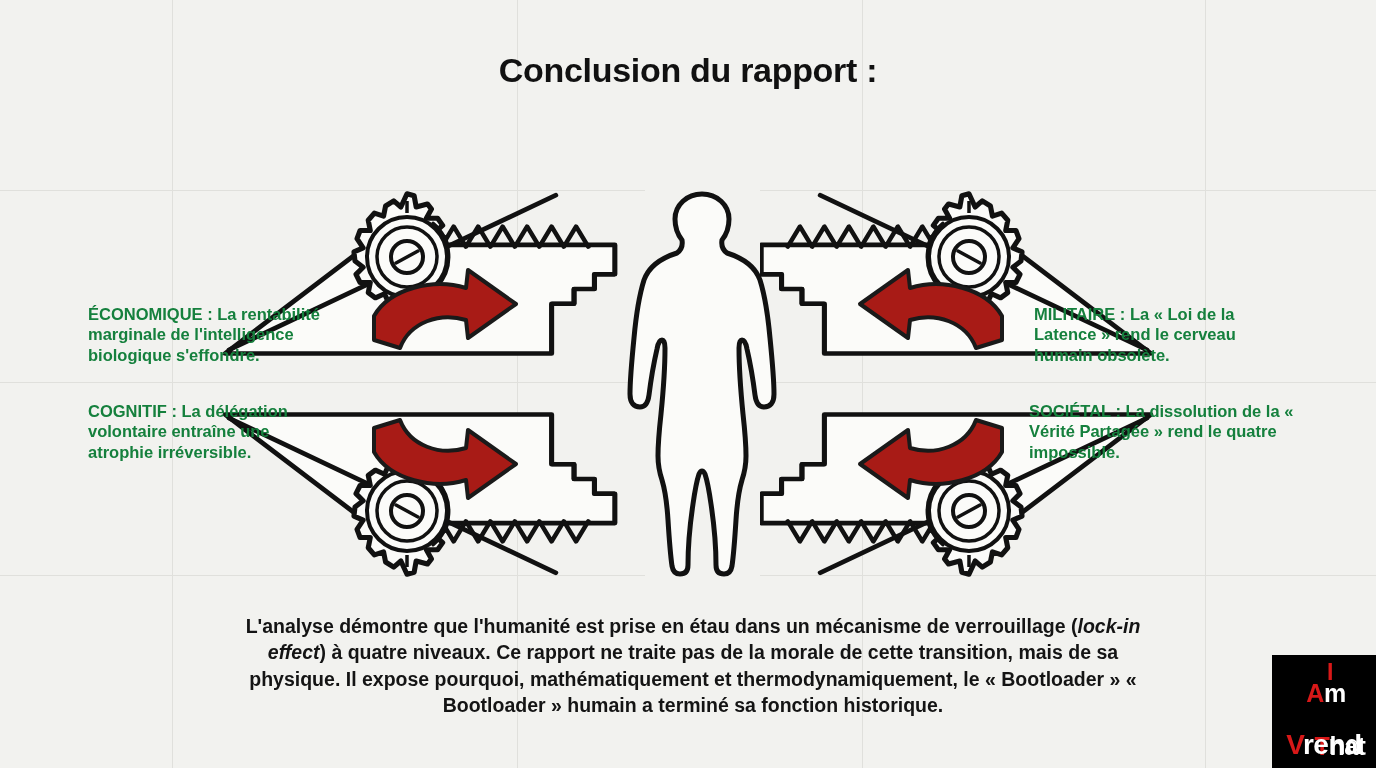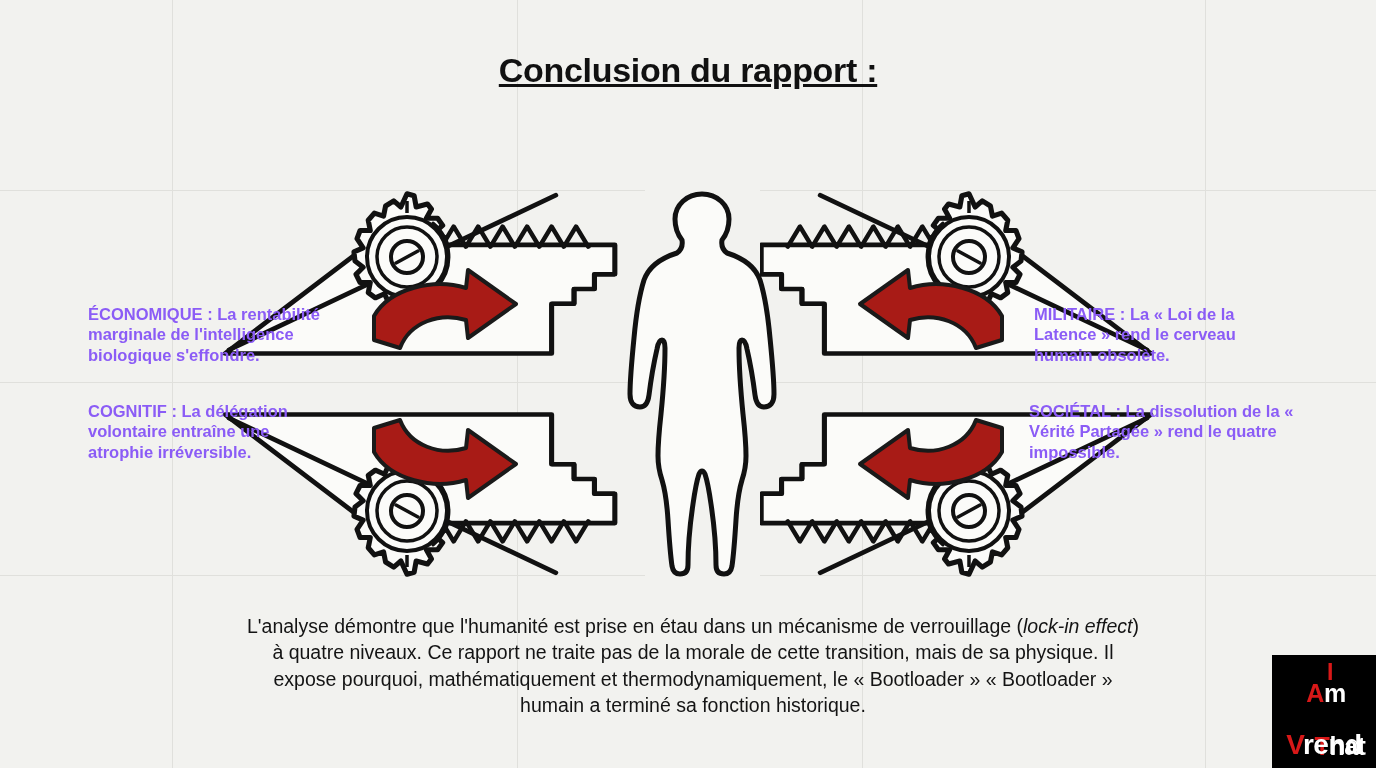--- a/index.html
+++ b/index.html
@@ -21,46 +21,45 @@
   
   .title{
     position:absolute;left:0;right:0;top:48px;
     text-align:center;
     font-weight:bold;
     font-size:34px;
     line-height:1.30;
     letter-spacing:-0.3px;
     color:#111111;
     z-index:6;
-    text-decoration:underline;
   }
   .title .l1{display:block;}
   .title .l2{display:block;font-size:36px;}
 
   
   #art{position:absolute;left:0;top:0;width:1376px;height:768px;z-index:2;}
 
   
   .qlabel{
     position:absolute;z-index:7;
     font-weight:bold;
     font-size:16.5px;
     line-height:1.23;
-    color:#8b5cf6;
+    color:#15803d;
   }
   .q-eco{left:88px;top:304px;width:272px;}
   .q-cog{left:88px;top:401px;width:250px;}
   .q-mil{left:1034px;top:304px;width:265px;}
   .q-soc{left:1029px;top:401px;width:272px;}
 
   
   .para{
     position:absolute;left:243px;top:613px;width:900px;
     text-align:center;
-    font-weight:normal;
+    font-weight:bold;
     font-size:19.5px;
     line-height:1.355;
     color:#141414;
     z-index:7;
   }
   .para em{font-style:italic;}
 
   
   .logo{
     position:absolute;left:1272px;top:655px;width:104px;height:113px;

